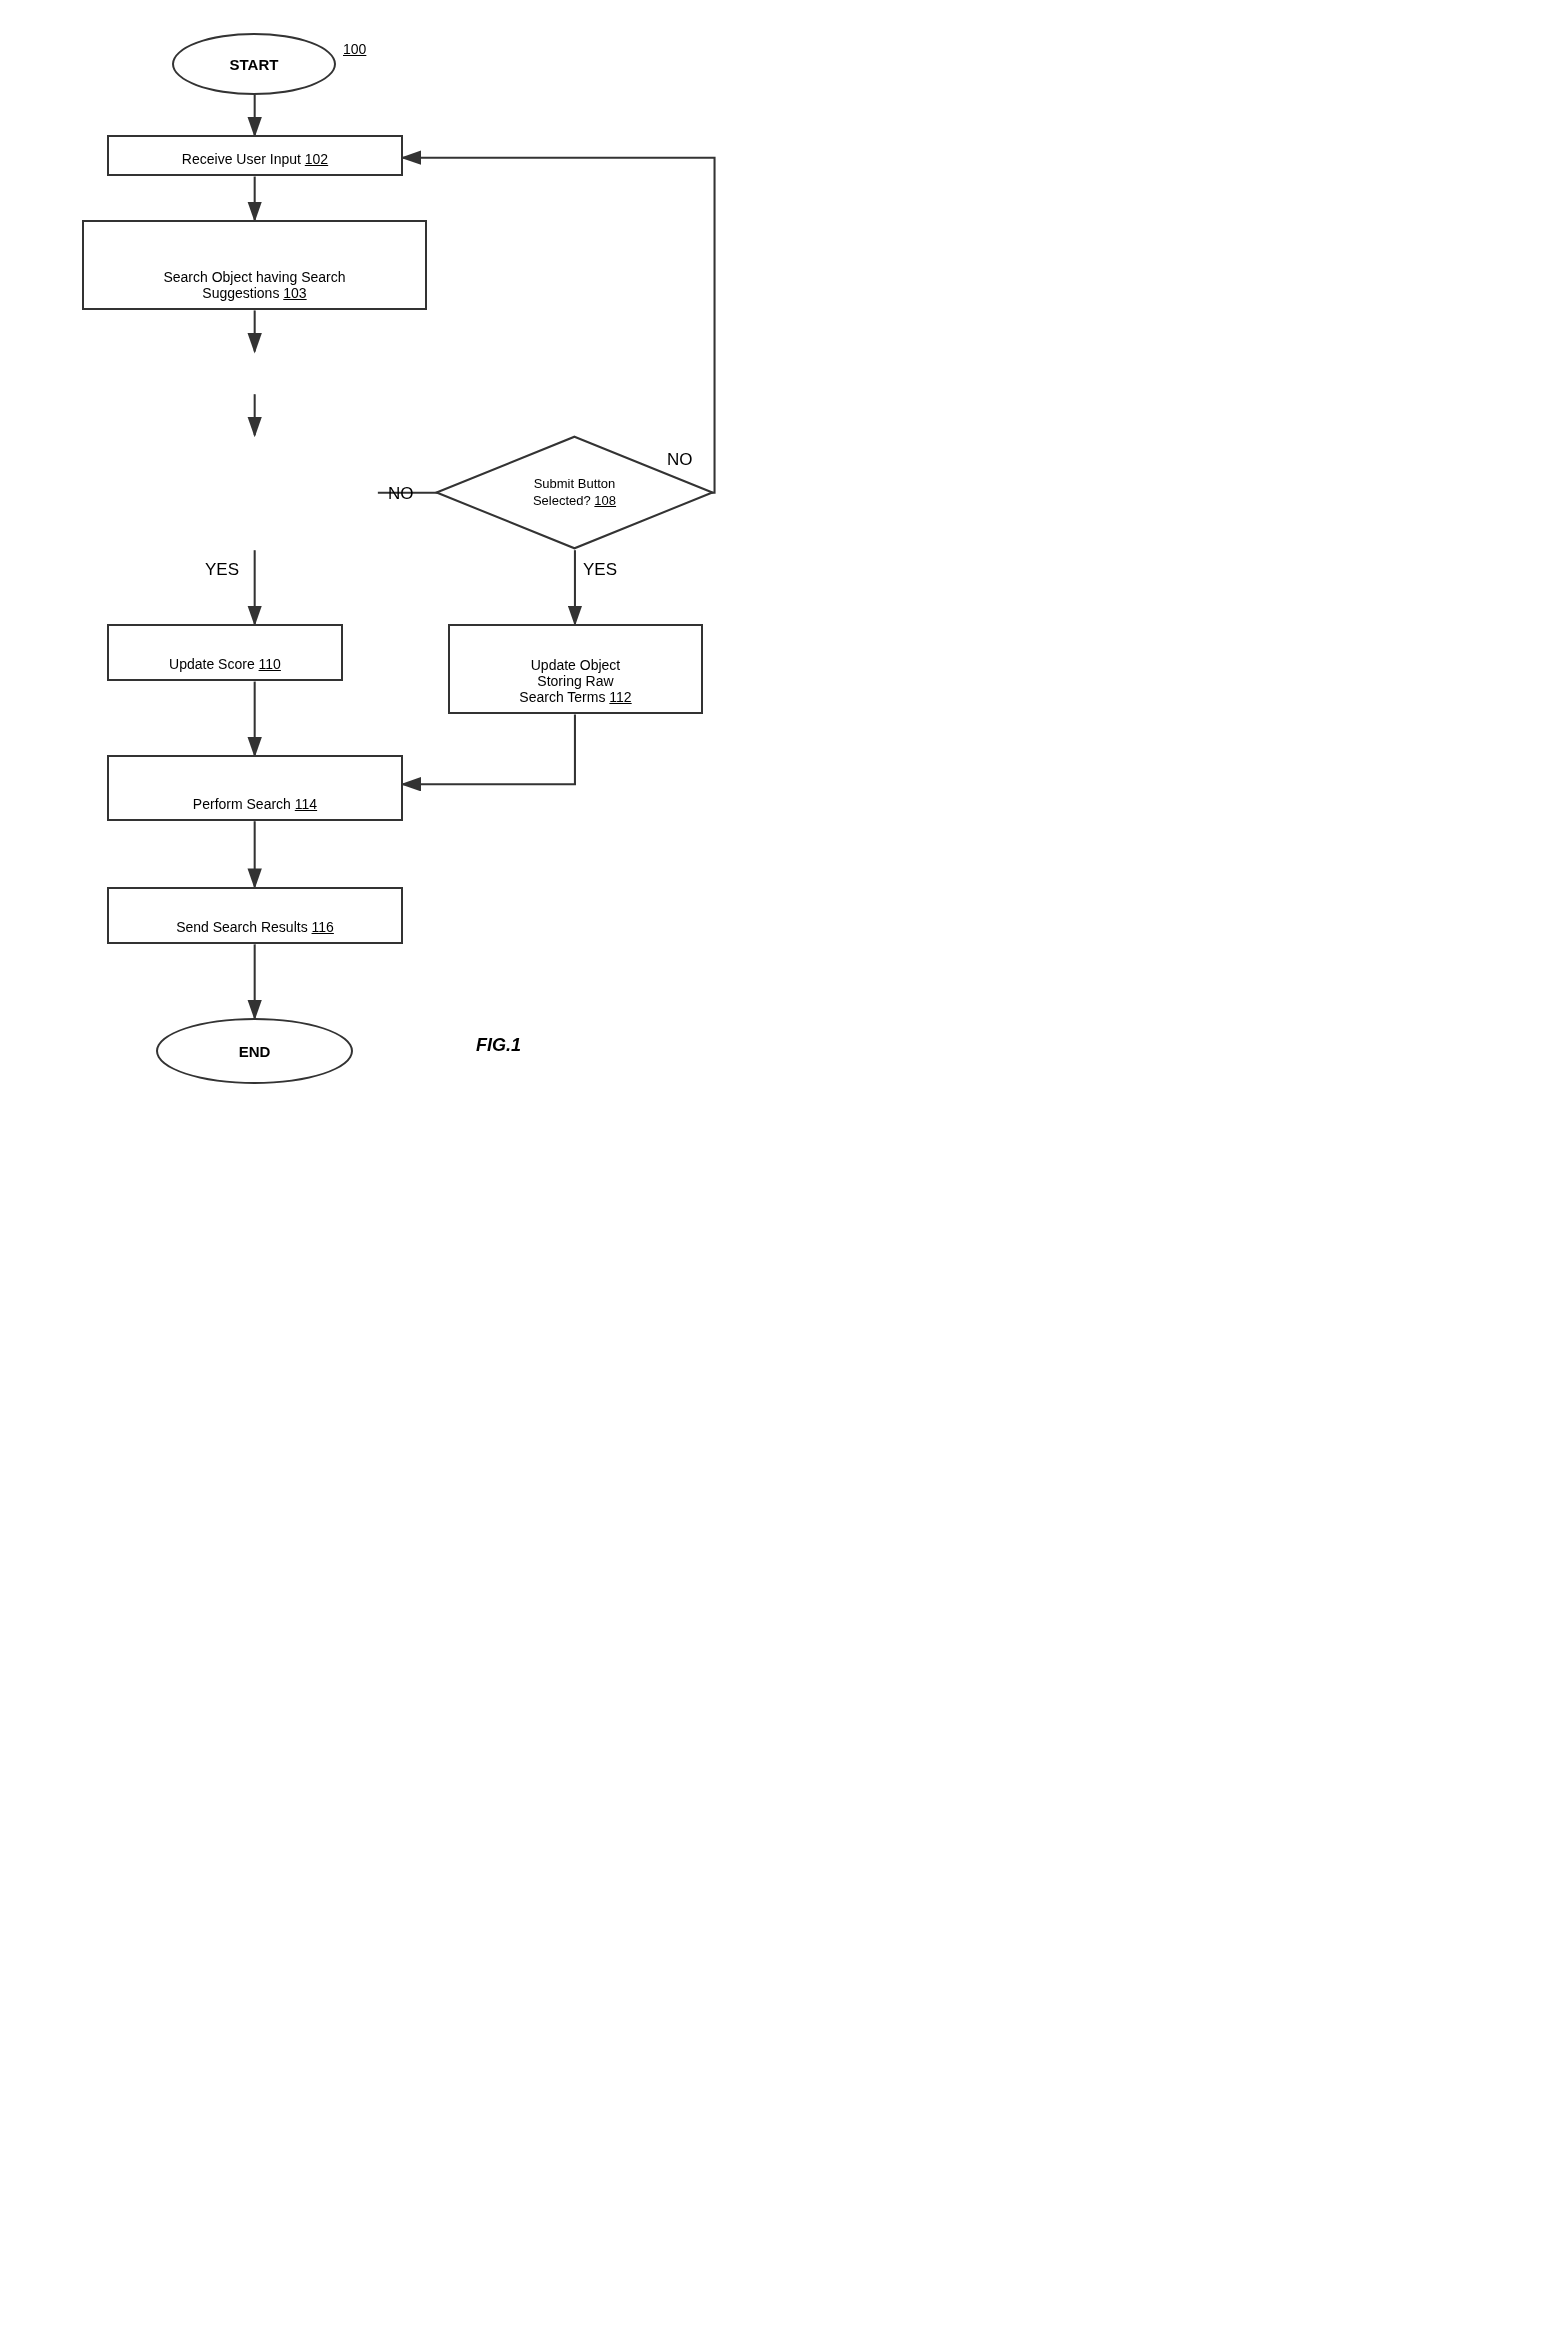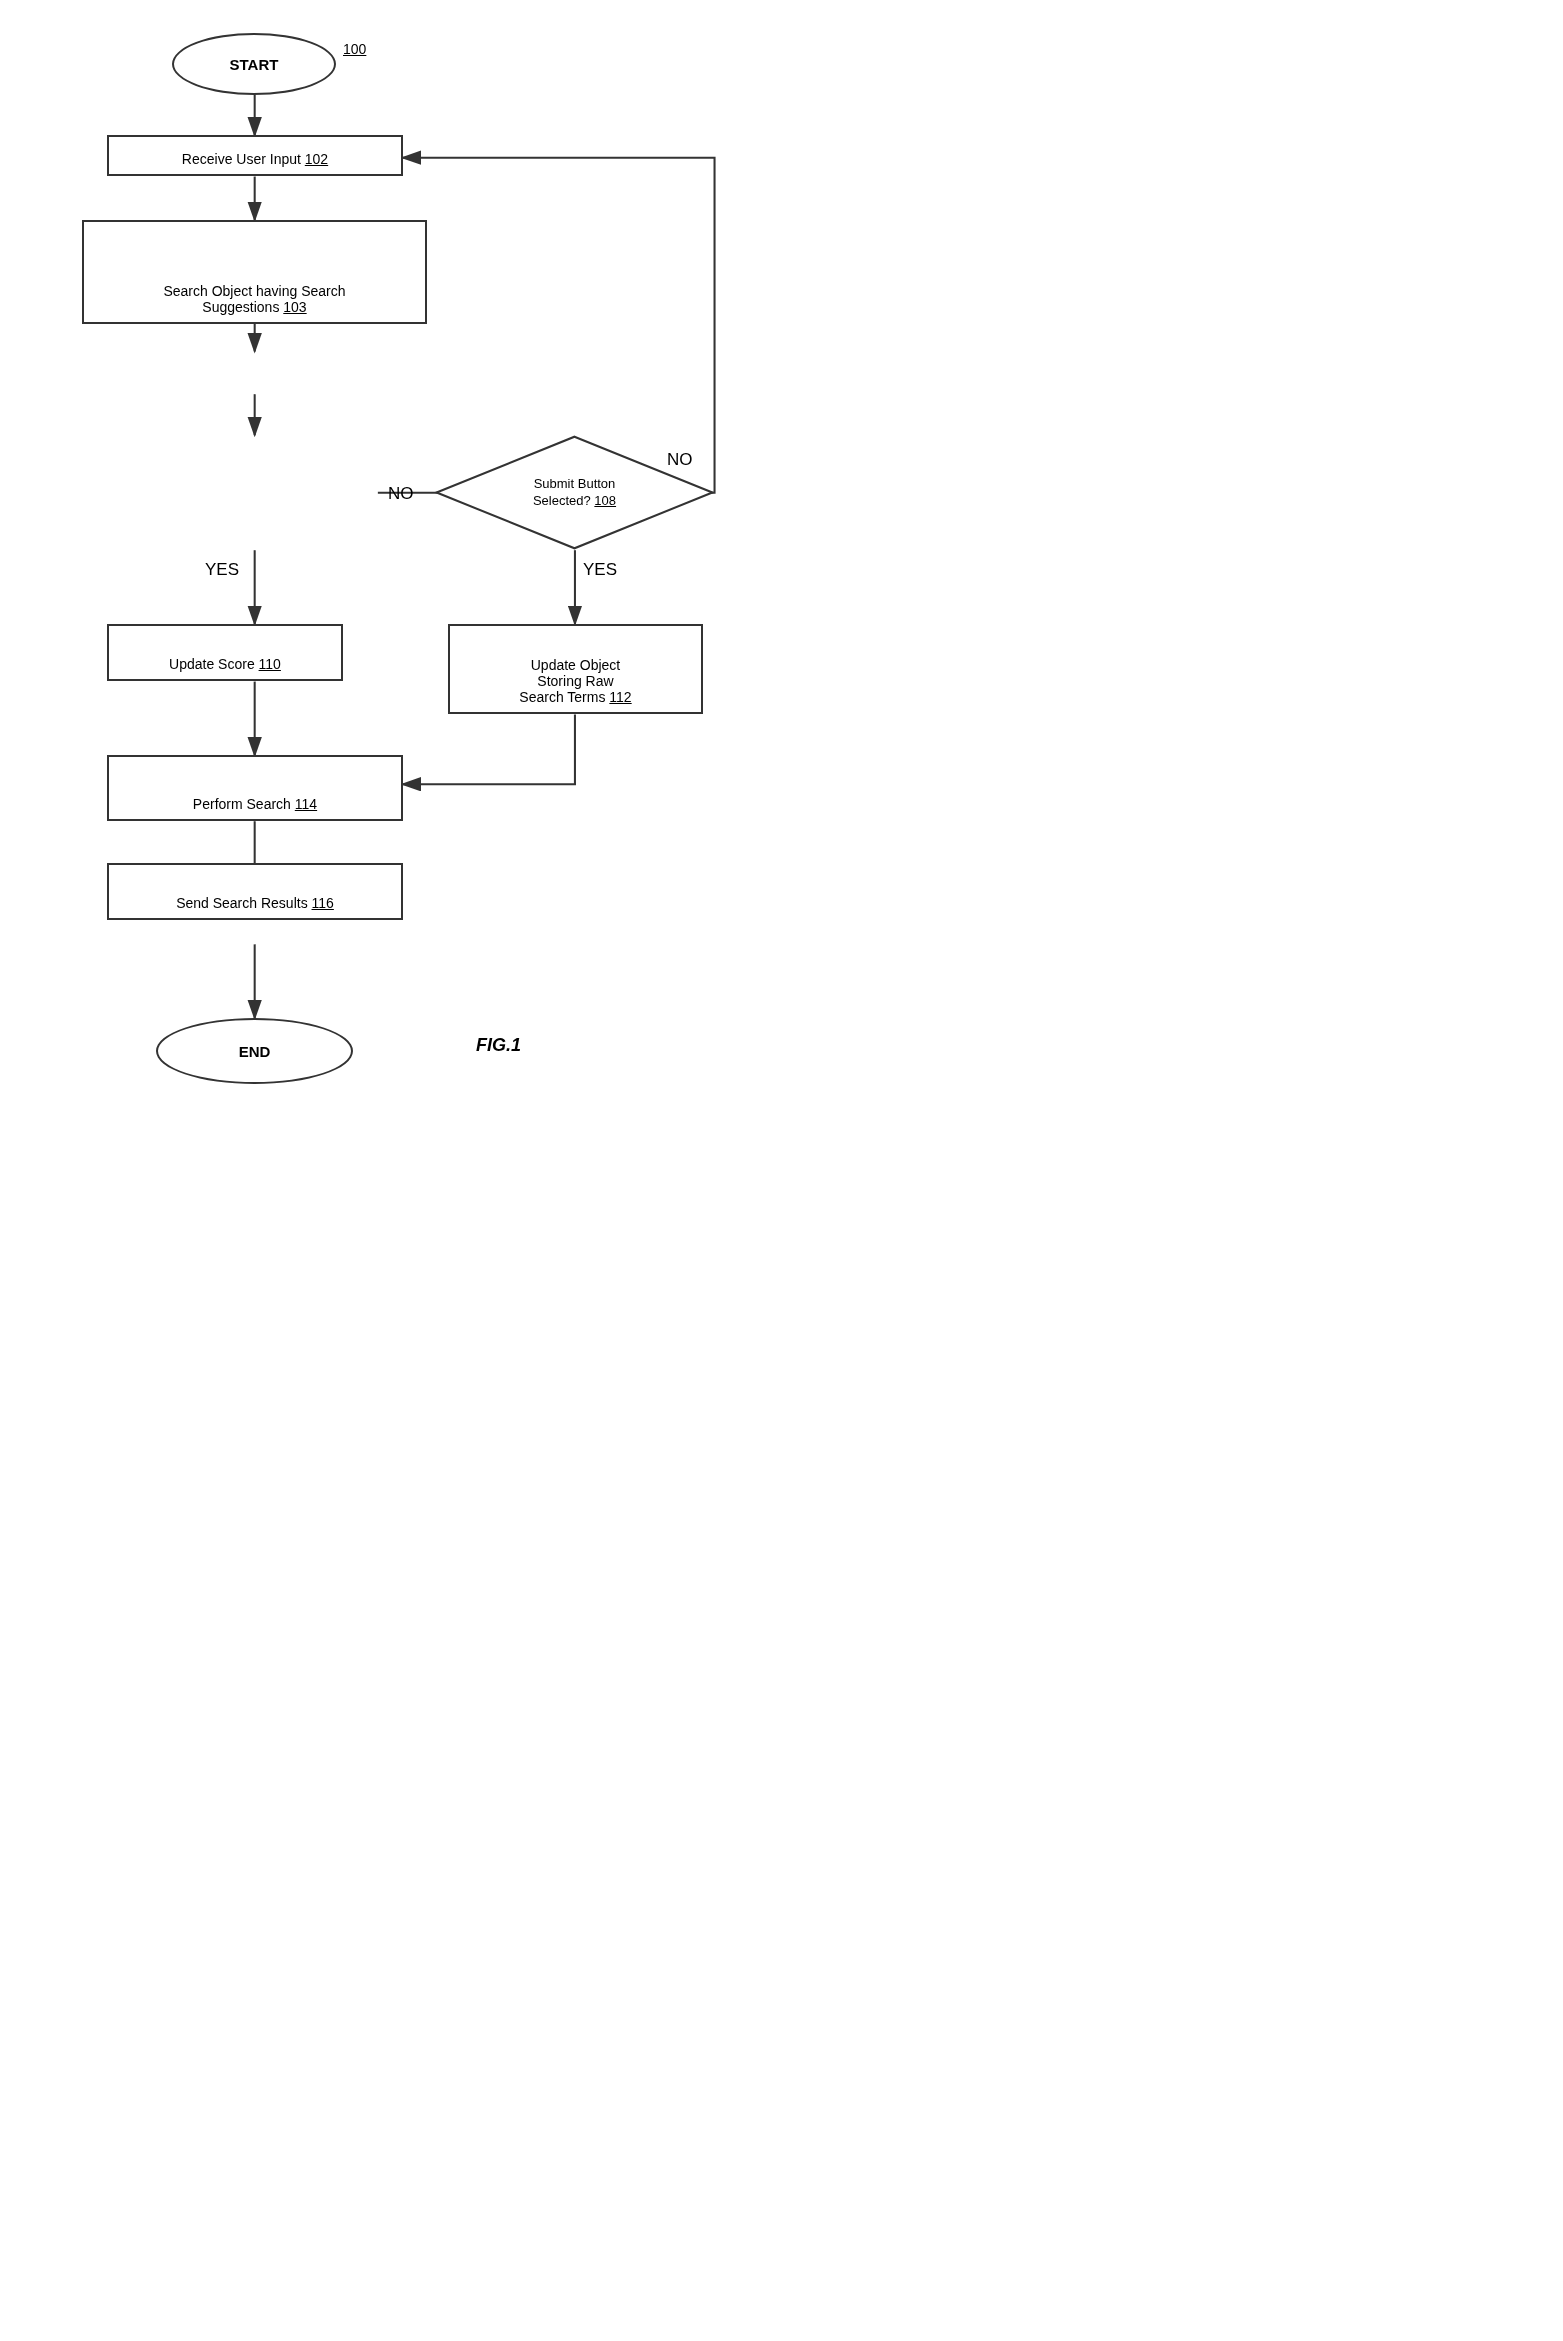--- a/index.html
+++ b/index.html
@@ -132,21 +132,21 @@
 
   <div class="node-oval" style="left:172px; top:33px; width:164px; height:62px;">
     <span>START</span>
   </div>
   <span class="ref-num" style="position:absolute; left:343px; top:41px; font-size:14px; text-decoration:underline;">100</span>
 
   <div class="node-rect" style="left:107px; top:135px; width:296px; height:41px;">
     <span>Receive User Input&nbsp;<span class="ref-num">102</span></span>
   </div>
 
-  <div class="node-rect" style="left:82px; top:220px; width:345px; height:104px;">
+  <div class="node-rect" style="left:82px; top:220px; width:345px; height:90px;">
     <span>Search Object having Search<br>Suggestions&nbsp;<span class="ref-num">103</span></span>
   </div>
 
 
 
   <div class="node-diamond" style="left:435px; top:435px; width:279px; height:115px;">
     <div class="diamond-inner">
       <svg class="diamond-shape" viewBox="0 0 340 140" xmlns="http://www.w3.org/2000/svg">
         <polygon points="170,2 338,70 170,138 2,70" fill="white" stroke="#333" stroke-width="2.5"></polygon>
       </svg>
@@ -169,21 +169,21 @@
   </div>
 
   <div class="node-rect" style="left:448px; top:624px; width:255px; height:90px;">
     <span>Update Object<br>Storing Raw<br>Search Terms&nbsp;<span class="ref-num">112</span></span>
   </div>
 
   <div class="node-rect" style="left:107px; top:755px; width:296px; height:66px;">
     <span>Perform Search&nbsp;<span class="ref-num">114</span></span>
   </div>
 
-  <div class="node-rect" style="left:107px; top:863px; width:296px; height:57px;">
+  <div class="node-rect" style="left:107px; top:887px; width:296px; height:57px;">
     <span>Send Search Results&nbsp;<span class="ref-num">116</span></span>
   </div>
 
   <div class="node-oval" style="left:156px; top:1018px; width:197px; height:66px;">
     <span>END</span>
   </div>
 
   <span class="fig-label" style="left:476px; top:1035px;">FIG.1</span>
 
 </div>

